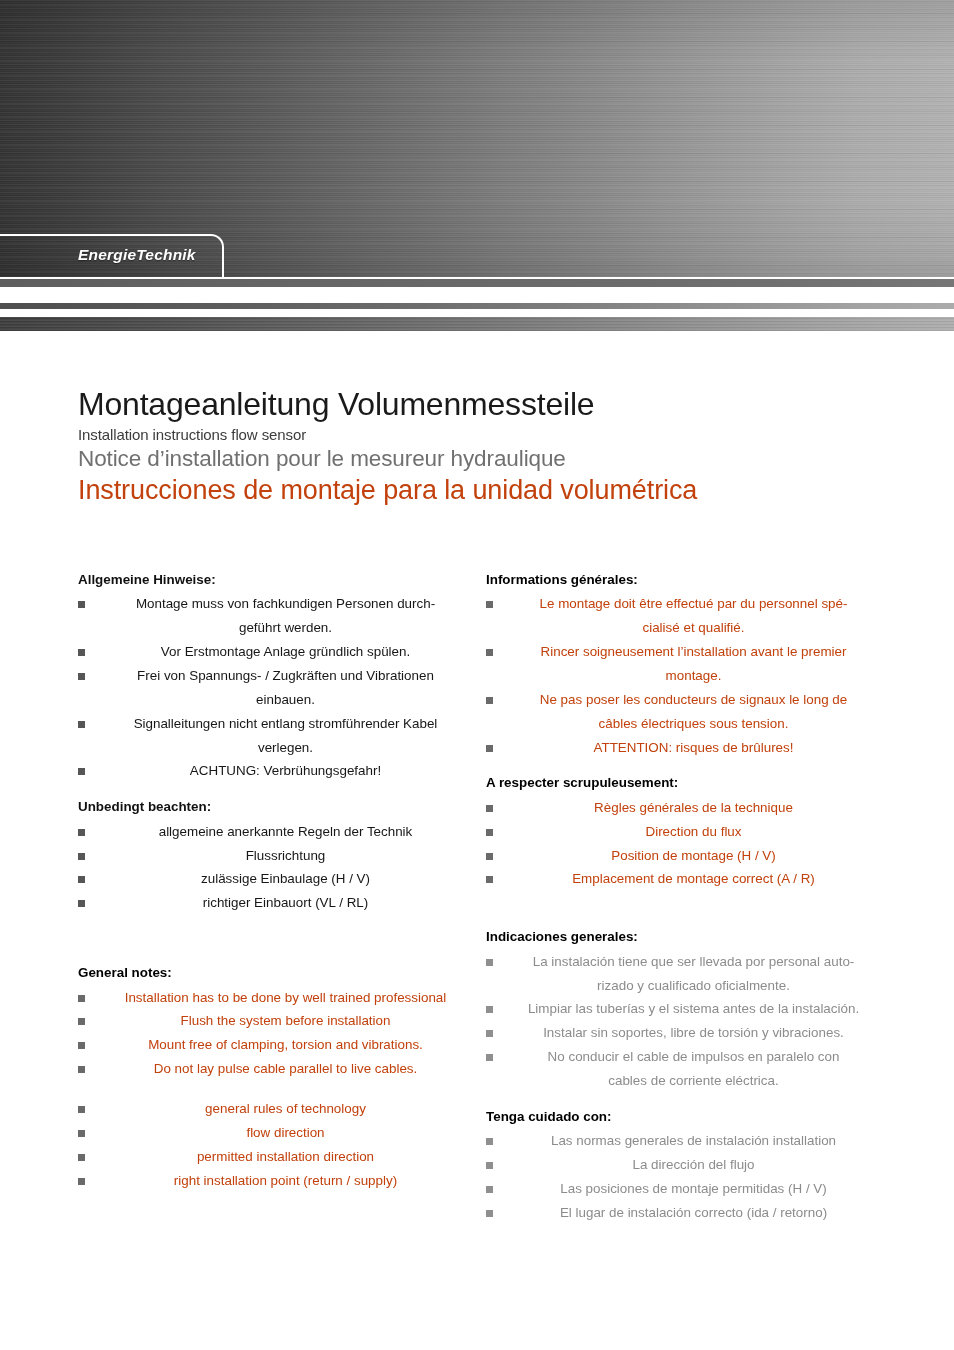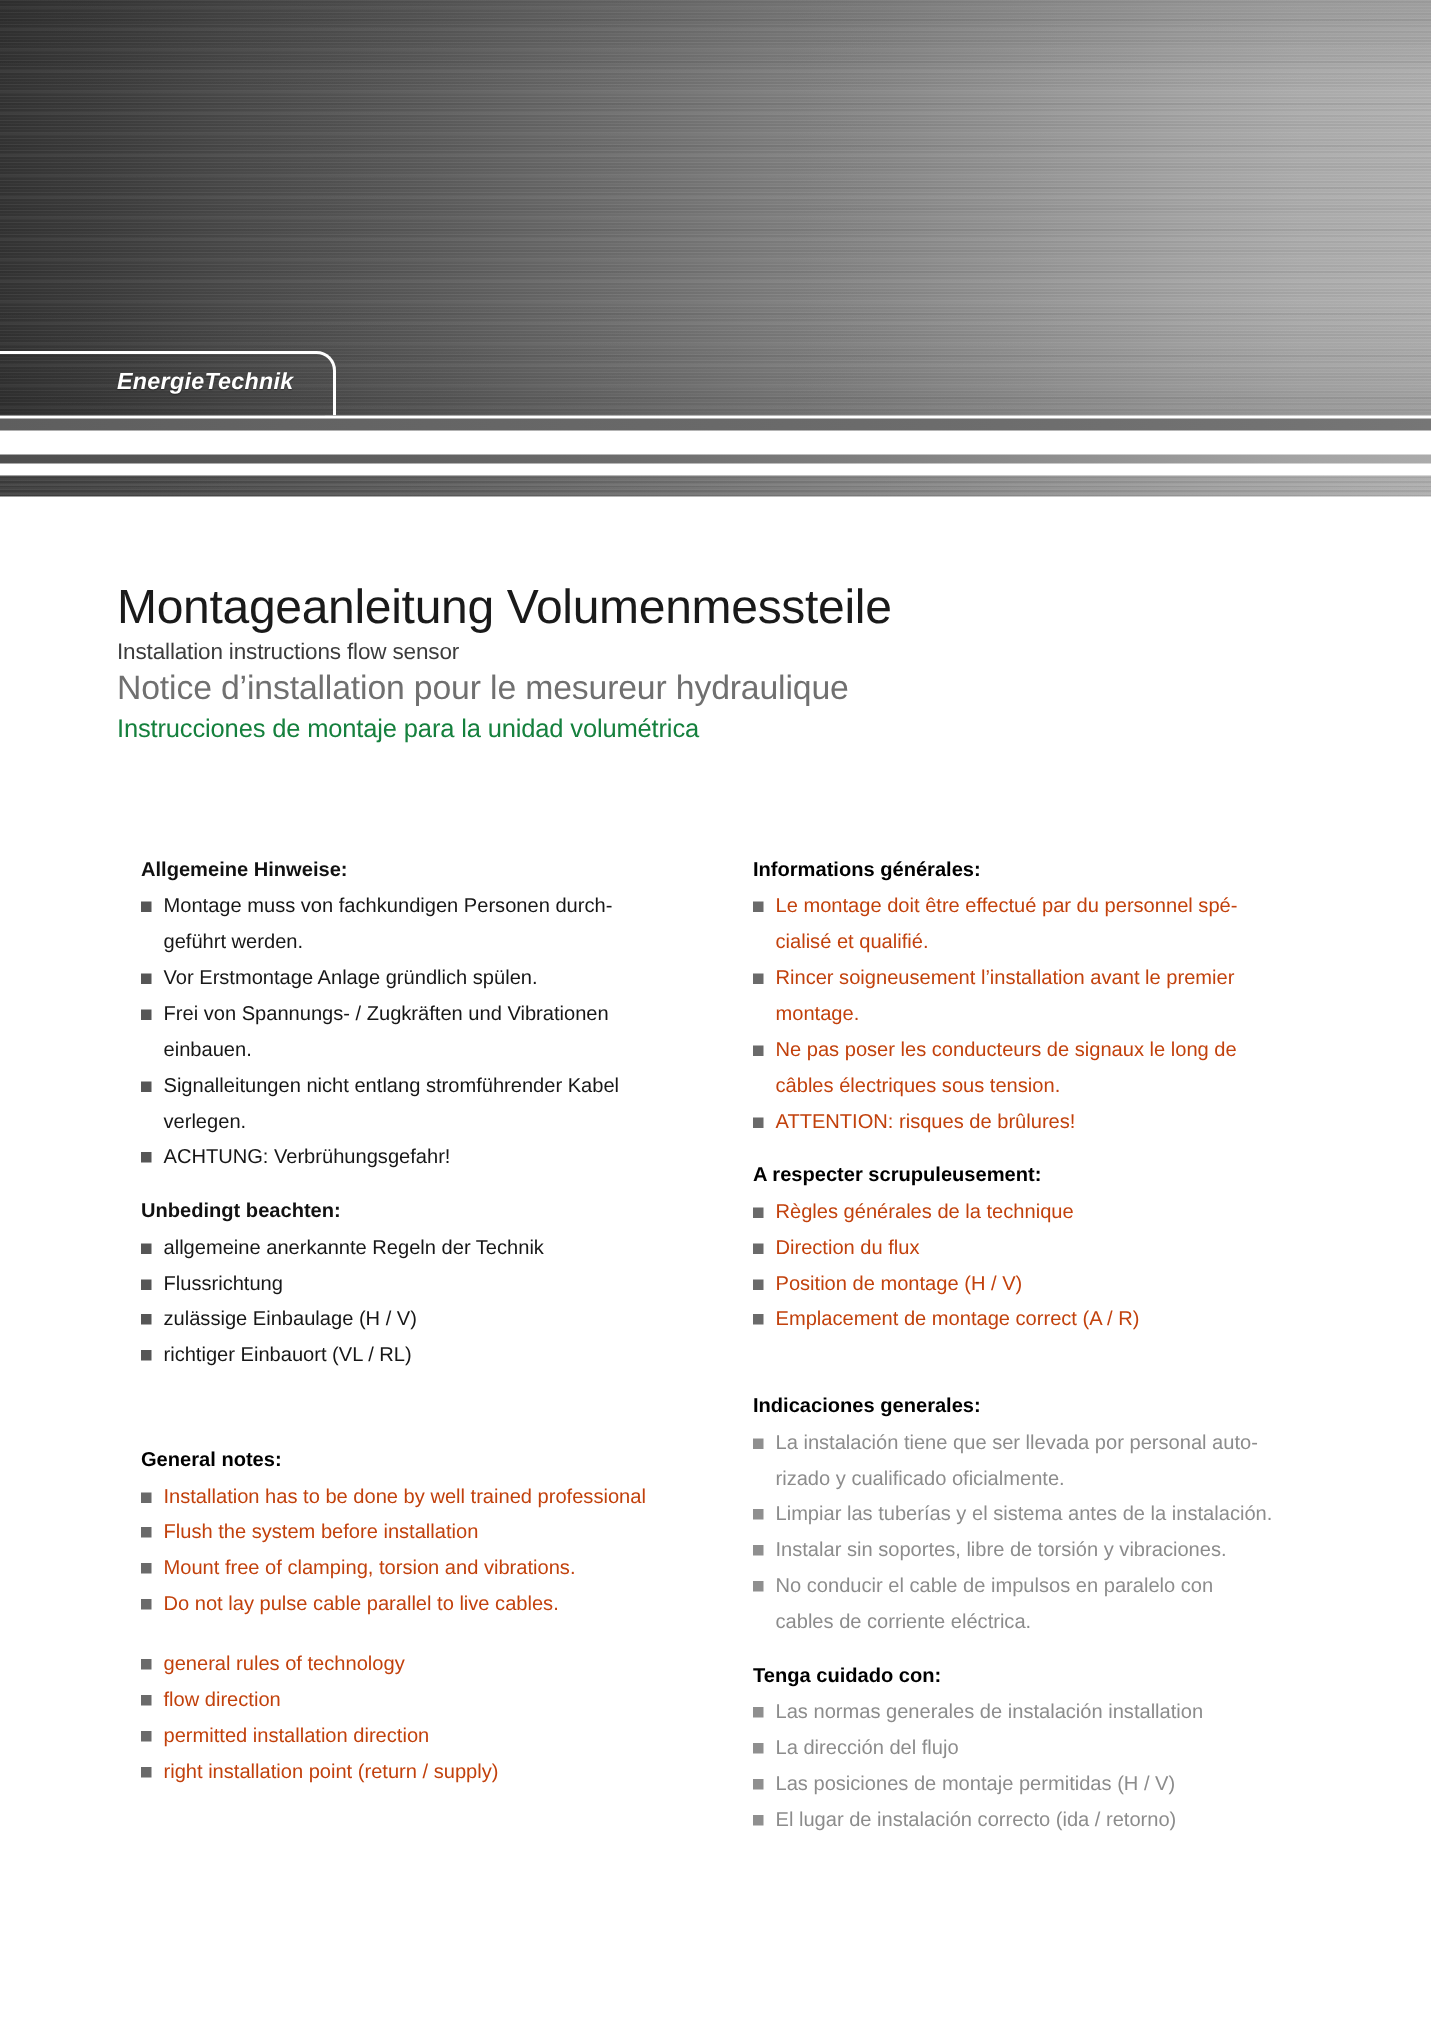--- a/index.html
+++ b/index.html
@@ -173,45 +173,46 @@
     letter-spacing: -0.1px;
     margin-bottom: 6px;
   }
   .title-3 {
     font-size: 22.5px;
     color: #707070;
     letter-spacing: -0.1px;
     margin-bottom: 6px;
   }
   .title-4 {
-    font-size: 17px;
-    color: #15803d;
+    font-size: 27px;
+    color: #c2410c;
     letter-spacing: -0.1px;
   }
 
   
   .col {
     position: absolute;
     width: 400px;
   }
   .col-left  { left: 78px;  top: 572px; }
   .col-right { left: 486px; top: 572px; }
 
-  .section { margin-bottom: 0; margin-left: 16px; }
+  .section { margin-bottom: 0; }
 
   .sec-head {
     font-size: 13.4px;
     font-weight: bold;
     line-height: 1.15;
     margin: 0 0 5px 0;
   }
   ul.bullets {
     list-style: none;
     margin: 0 0 16px 0;
     padding: 0;
+    text-align: center;
   }
   ul.bullets li {
     position: relative;
     padding-left: 15px;
     font-size: 13.4px;
     line-height: 1.78;
     margin: 0;
   }
   ul.bullets li .sq {
     position: absolute;

